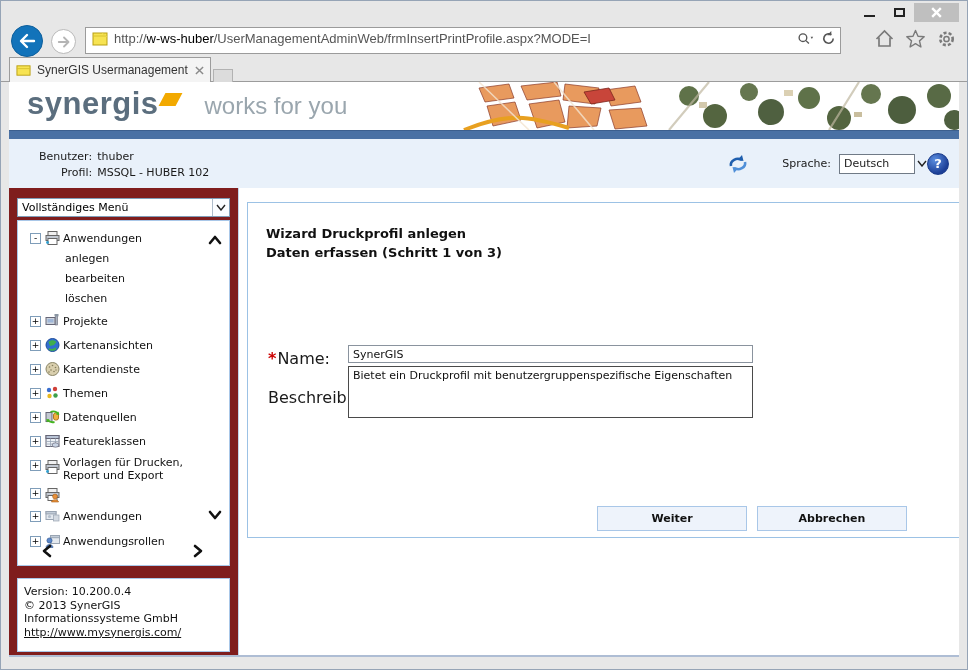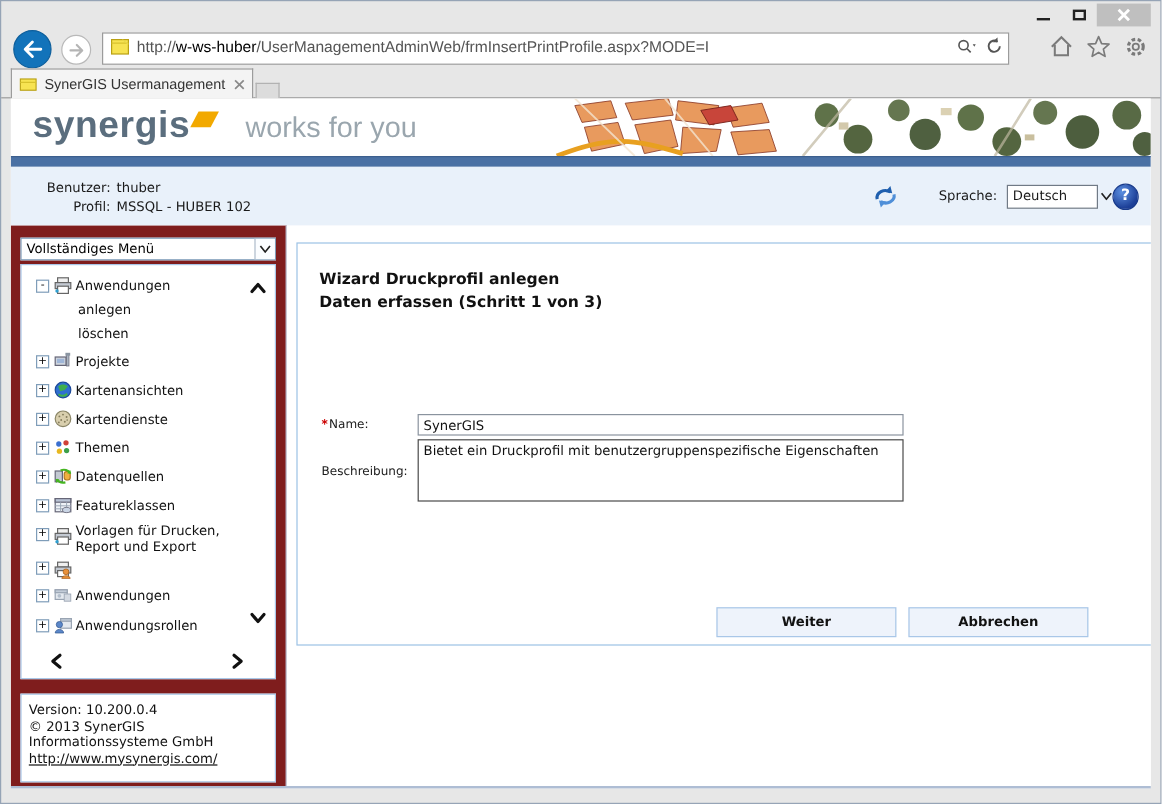--- a/index.html
+++ b/index.html
@@ -85,21 +85,21 @@
   .scroll-down { position:absolute; right:7px; bottom:42px; }
   .scroll-left { position:absolute; left:24px; bottom:4px; }
   .scroll-right { position:absolute; right:26px; bottom:4px; }
 
   .aboutbox { position:absolute; left:8px; top:390px; width:213px; height:74px; background:#fff;
     border:1px solid #a9c7e8; padding:6px 6px; font-size:11px; line-height:13.5px; color:#111; }
   .aboutbox .weblink { text-decoration:underline; cursor:pointer; color:#111; }
 
   .panel { position:absolute; left:8px; top:14px; width:788px; height:336px; border:1px solid #9cc2e5; background:#fff;padding-left:12px; }
   .wtitle { position:absolute; left:18px; top:21px; font-size:13px; font-weight:bold; color:#111; line-height:19px; }
-  .flabel { position:absolute; font-size:10px; color:#1a1a1a; }
+  .flabel { position:absolute; font-size:16px; color:#1a1a1a; }
   .req { color:#cc0000; font-weight:bold; margin-right:1px; }
   .name-input { position:absolute; left:100px; top:142px; width:405px; height:18px; border:1px solid #8a939e;
     font-family:"DejaVu Sans", sans-serif; font-size:11px; padding:1px 4px; color:#111; background:#fff; }
   .desc-area { position:absolute; left:100px; top:163px; width:405px; height:52px; border:1px solid #4a4a4a;
     font-family:"DejaVu Sans", sans-serif; font-size:11px; padding:2px 4px; color:#111; background:#fff; resize:none; }
   .wbtn { position:absolute; top:303px; width:150px; height:25px; background:#eef3fb; border:1px solid #a9c7e8;
     font-family:"DejaVu Sans", sans-serif; font-size:11px; font-weight:bold; color:#111;
     display:flex; align-items:center; justify-content:center; cursor:pointer; }
   .btn-weiter { left:349px; }
   .btn-abbrechen { left:509px; }
@@ -273,20 +273,23 @@
                   <rect x="1.5" y="5.5" width="13" height="5" fill="#c3c9d2" stroke="#666"></rect>
                   <rect x="3.5" y="8.5" width="9" height="6" fill="#fff" stroke="#666"></rect>
                   <circle cx="3" cy="12.5" r="1.4" fill="#2f9fd0"></circle>
                 </svg>
               <span class="tlabel">Anwendungen</span>
             </div>
             <div class="trow child">
                 <span class="tlabel">anlegen</span>
               </div>
             <div class="trow child">
+                <span class="tlabel">bearbeiten</span>
+              </div>
+            <div class="trow child">
                 <span class="tlabel">löschen</span>
               </div>
 
             <div class="trow" style="margin-top:3px;">
               <span class="pm">+</span>
               <svg class="ticon" viewBox="0 0 16 16">
                   <rect x="1.5" y="4.5" width="9" height="7" fill="#cdd4dd" stroke="#667"></rect>
                   <rect x="3" y="6" width="6" height="3.5" fill="#9fb6d8"></rect>
                   <rect x="11" y="2" width="2" height="10" fill="#aab4c0" stroke="#667" stroke-width="0.6"></rect>
                   <rect x="10" y="1" width="4" height="2.4" fill="#8a95a2"></rect>

